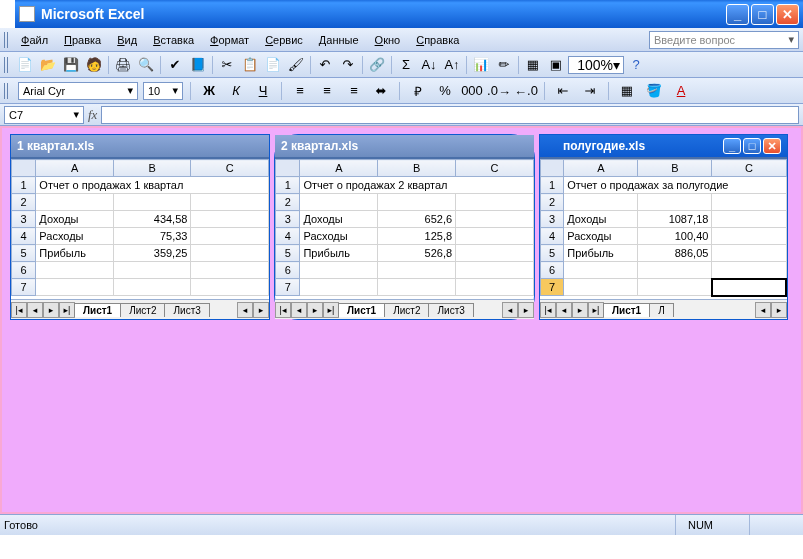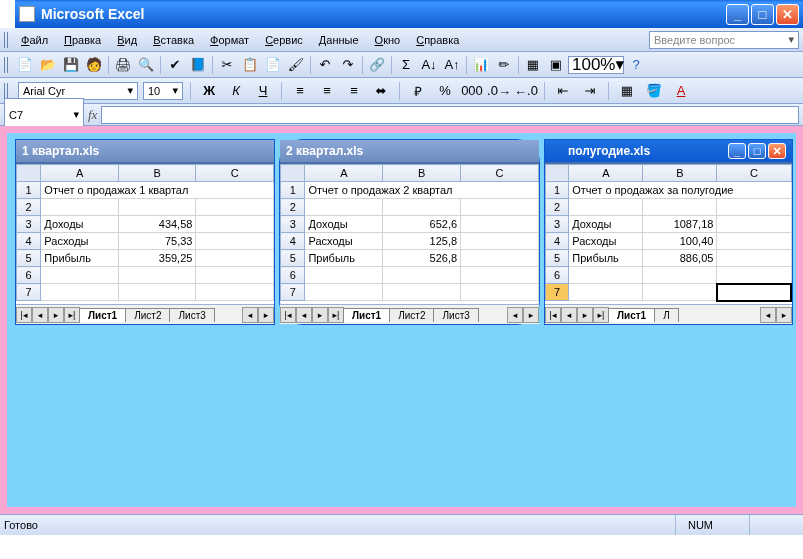--- a/index.html
+++ b/index.html
@@ -16,33 +16,33 @@
 .menubar { height: 24px; background: linear-gradient(#e8f0fc,#cad8f0); display: flex; align-items: center; padding: 0 4px; border-bottom: 1px solid #8aa5d6; }
 .menugrip { width:5px; height:16px; background:repeating-linear-gradient(90deg,#6684b0 0 1px,transparent 1px 3px); margin-right:4px;}
 .menuitem { padding: 3px 8px; cursor: pointer; }
 .menuitem u { text-decoration: underline; }
 .askbox { margin-left: auto; width: 150px; height: 18px; background: #fff; border: 1px solid #7a98c9; color: #888; padding: 0 4px; font-size: 11px; display:flex; align-items:center; justify-content:space-between;}
 .askbox .dd { color:#555;}
 
 .toolbar { height: 26px; background: linear-gradient(#e8f0fc,#cfddf2); display: flex; align-items: center; padding: 0 4px; gap: 1px; border-bottom: 1px solid #8aa5d6; }
 .tbtn { width: 22px; height: 22px; display: flex; align-items: center; justify-content: center; cursor: pointer; border-radius: 2px; font-size: 13px;}
 .tsep { width: 1px; height: 18px; background: #a3b8db; margin: 0 2px; }
-.zoom { width: 56px; height: 18px; background: #fff; border: 1px solid #7a98c9; font-size: 17px; display:flex; align-items:center; padding:0 3px; justify-content:flex-start;}
+.zoom { width: 56px; height: 18px; background: #fff; border: 1px solid #7a98c9; font-size: 14px; display:flex; align-items:center; padding:0 3px; justify-content:flex-end;}
 
 .fmtbar { height: 26px; background: linear-gradient(#e8f0fc,#cfddf2); display: flex; align-items: center; padding: 0 4px; gap: 5px; border-bottom: 1px solid #8aa5d6; }
 .combo { height: 18px; background: #fff; border: 1px solid #7a98c9; font-size: 11px; display:flex; align-items:center; padding:0 4px; justify-content:space-between;}
 .combo.font { width: 120px; }
 .combo.size { width: 40px; }
 
 .namebar { height: 22px; background: linear-gradient(#e8f0fc,#cfddf2); display: flex; align-items: center; padding: 0 4px; gap: 4px; border-bottom: 1px solid #8aa5d6; }
-.namebox { width: 80px; height: 18px; background: #fff; border: 1px solid #7a98c9; display:flex; align-items:center; padding:16px 4px; justify-content:space-between;}
+.namebox { width: 80px; height: 18px; background: #fff; border: 1px solid #7a98c9; display:flex; align-items:center; padding:0 4px; justify-content:space-between;}
 .fxlbl { font-style: italic; font-family: 'Times New Roman'; font-size: 13px; color: #555; }
 .fxbar { flex: 1; height: 18px; background: #fff; border: 1px solid #7a98c9; }
 
-.workspace { height: 388px; background: #7dd3fc; position: relative; padding: 14px; border:7px solid #f9a8d4; }
+.workspace { height: 388px; background: #f0abfc; position: relative; padding: 14px; border:2px solid #f9a8d4; }
 
 .childwin { position: absolute; background: #fff; border: 1px solid #0d5ad0; display:flex; flex-direction:column;}
 .childwin.inactive .ctitle { background: linear-gradient(#8ca8d8,#6d8cbf); }
 .ctitle { height: 22px; background: linear-gradient(#1e6fe0,#0d5ad0); color: #fff; font-weight: bold; font-size: 12px; display: flex; align-items: center; padding: 0 6px; }
 .ctitle .tlabel { flex:1; }
 .ctitle .winbtns .winbtn { width:18px; height:16px; font-size:11px; }
 
 .sheet { flex:1; display:flex; flex-direction:column; overflow:hidden;}
 .gridwrap { flex:1; overflow:hidden; border-top: 2px solid #4a6fa8;}
 table.grid { border-collapse: collapse; font-size: 11px; width:100%; }

